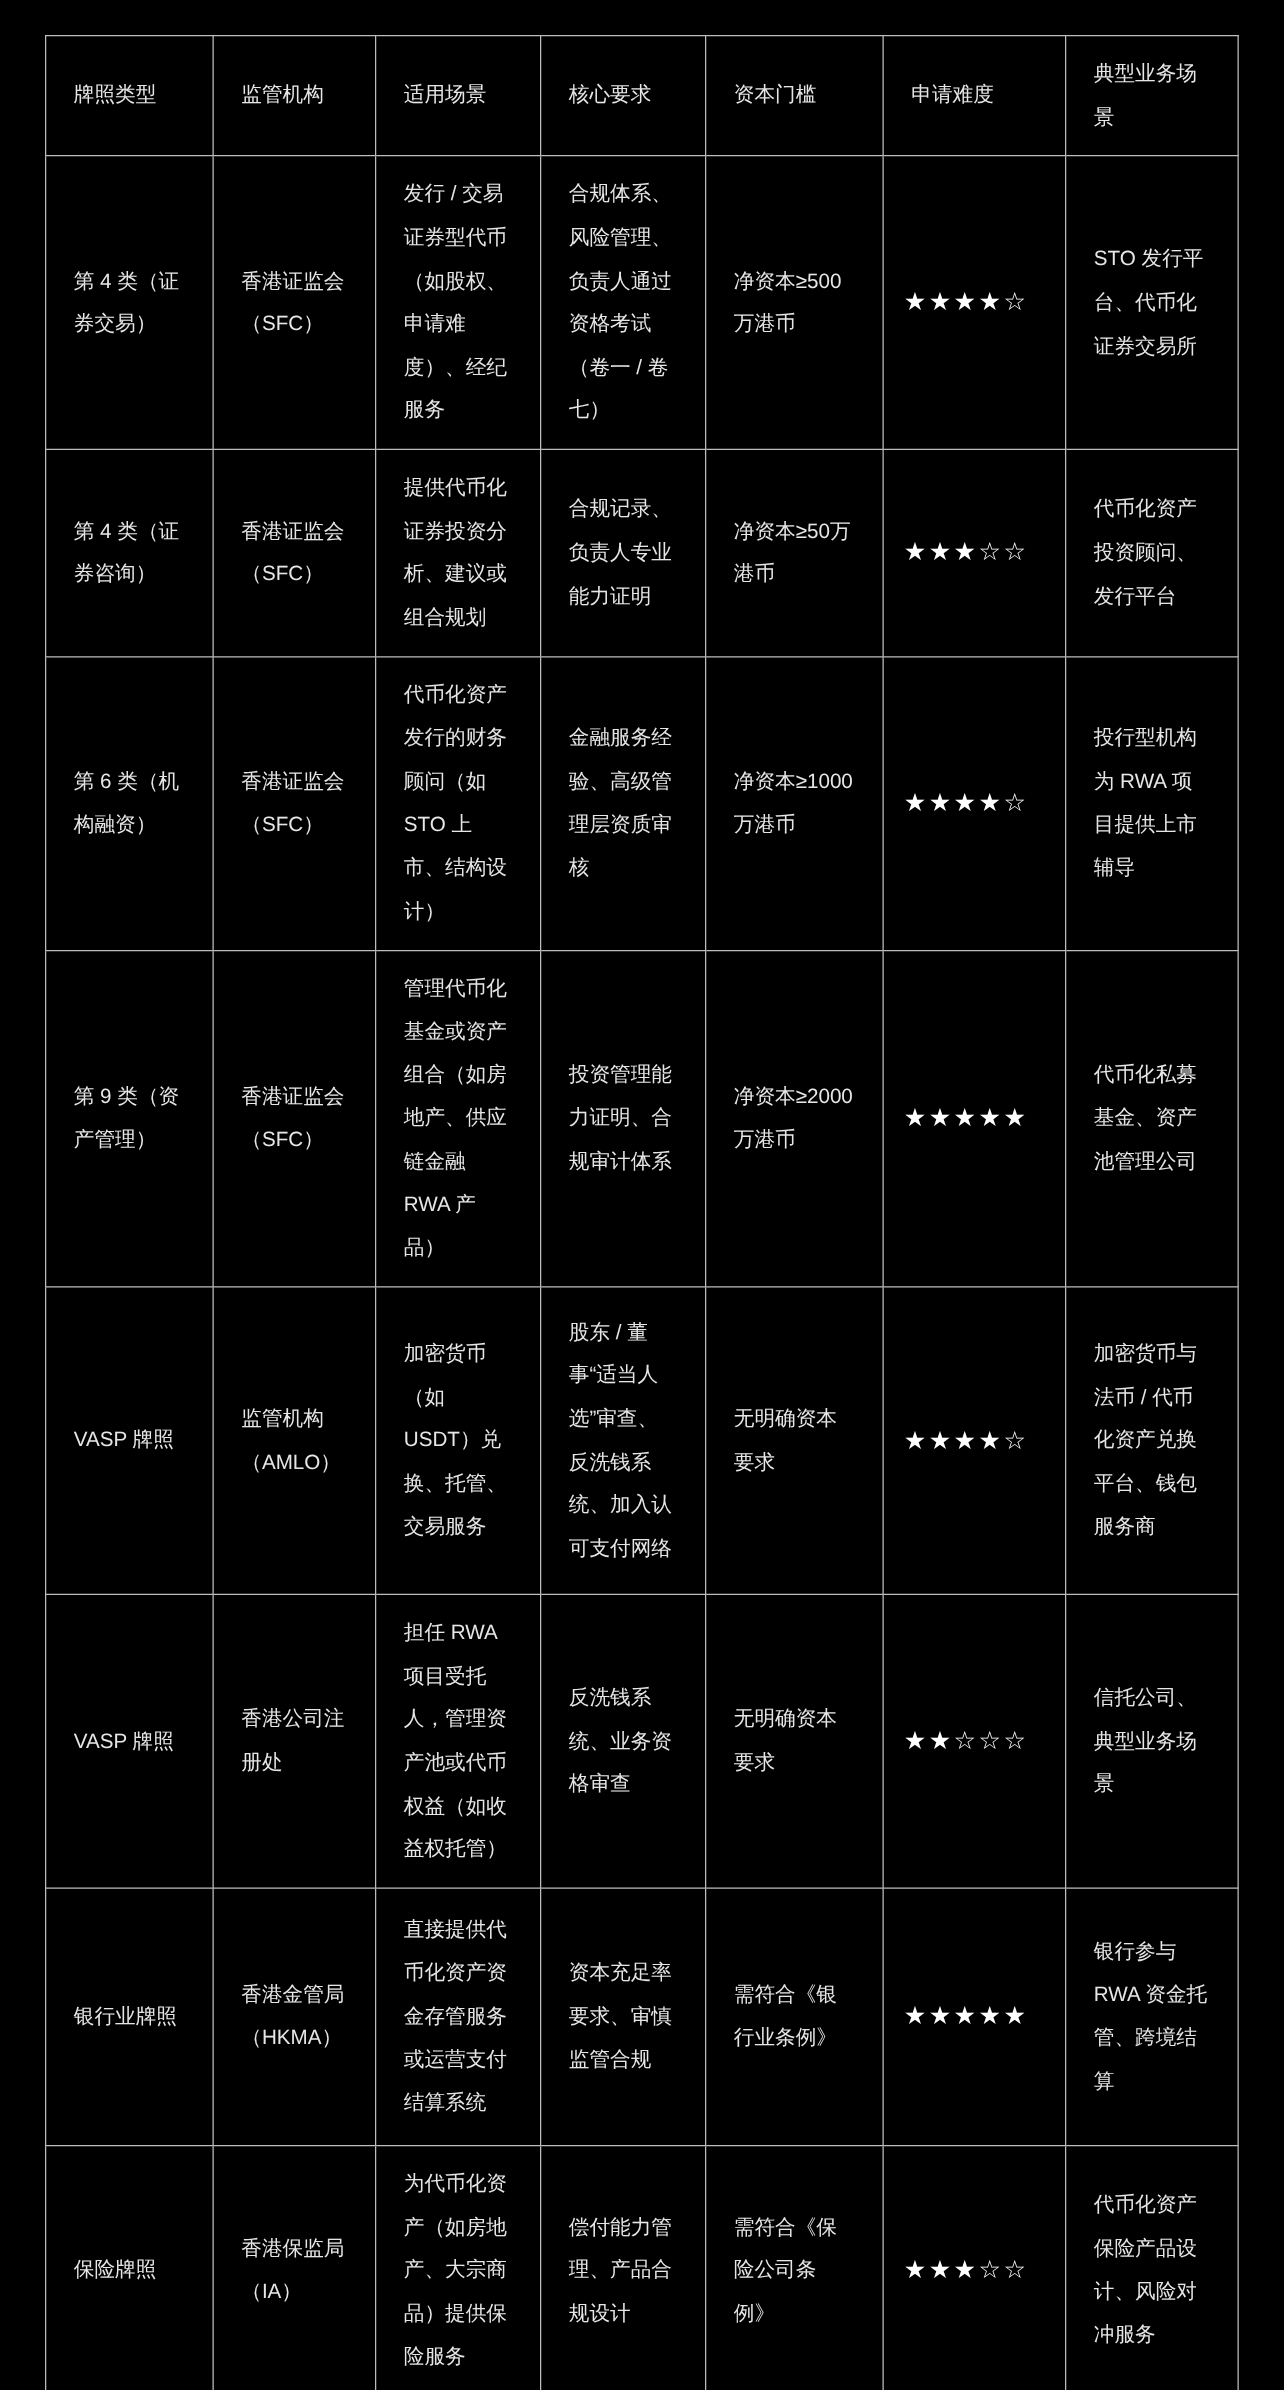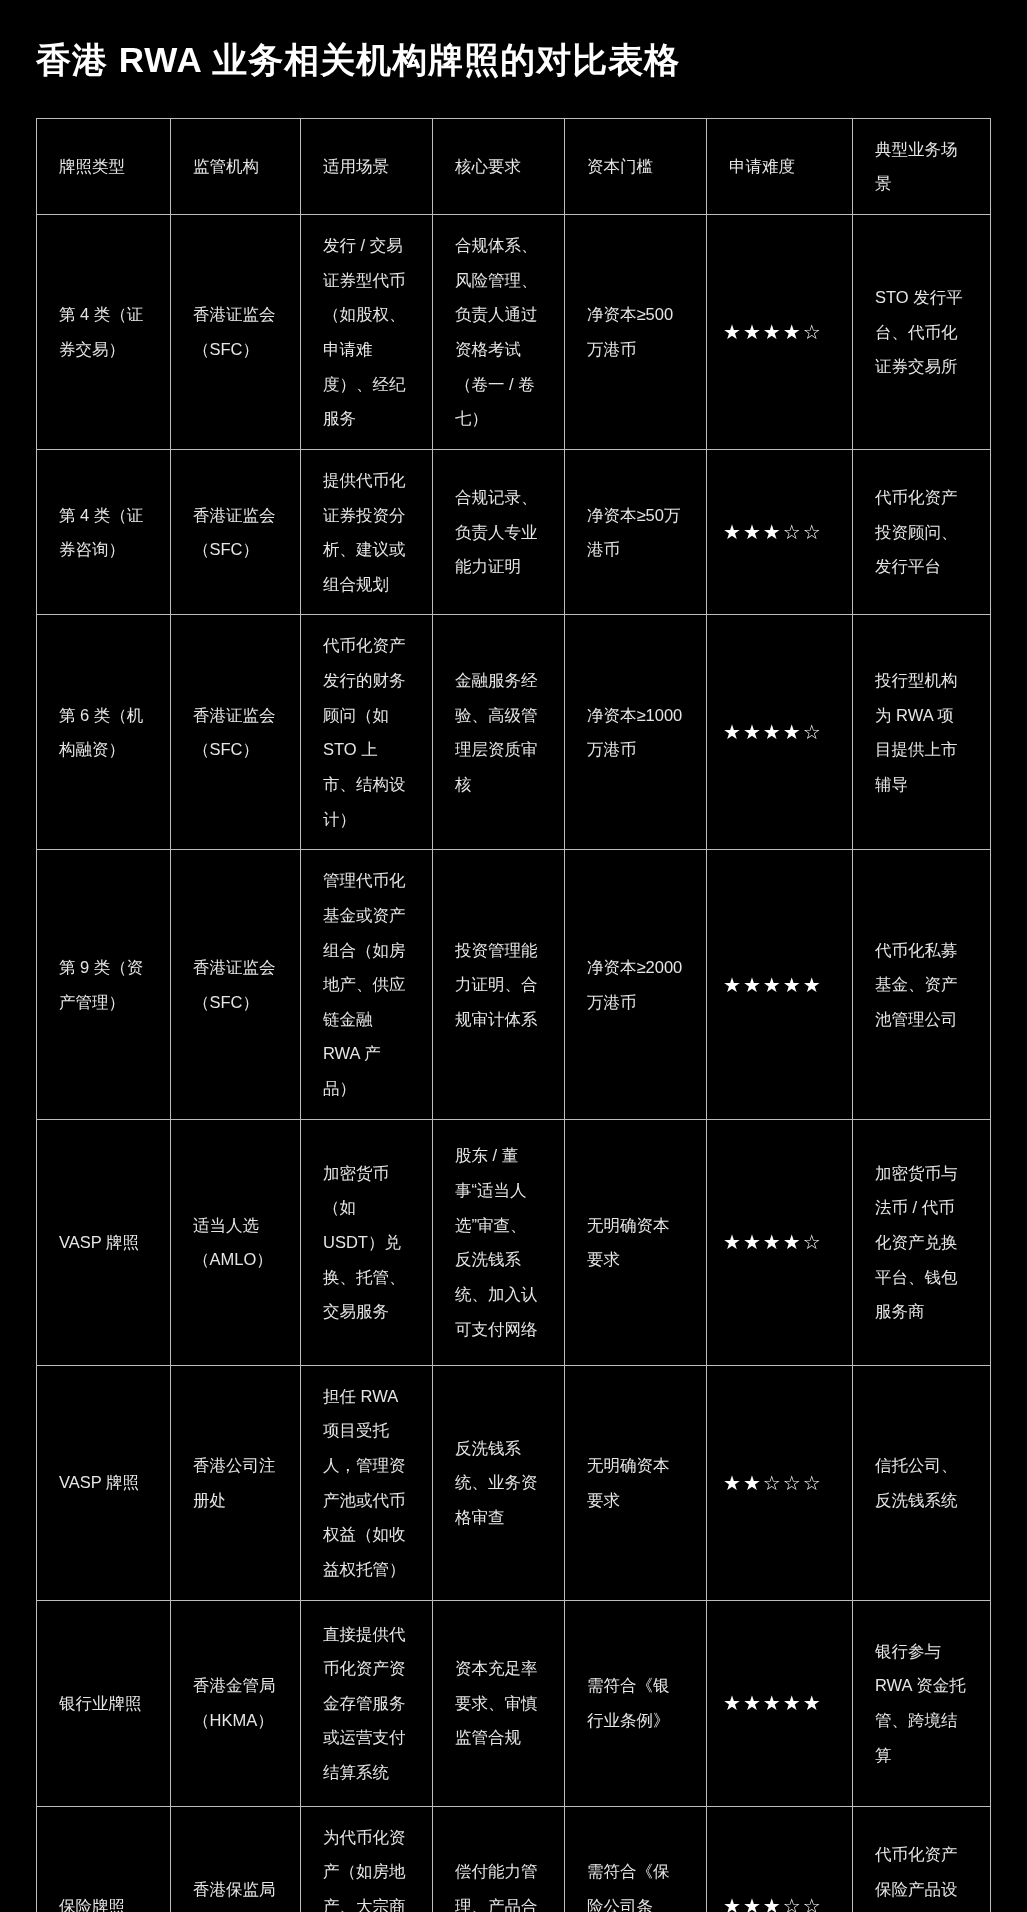--- a/index.html
+++ b/index.html
@@ -65,21 +65,20 @@
     color: #ffffff;
     padding-left: 16px;
     padding-right: 8px;
   }
 </style>
 </head>
 <body>
 
 <div class="page">
 
-  <h1 class="title">香港 RWA 业务相关机构牌照的对比表格</h1>
 
   <table class="license-table">
     <colgroup>
       <col class="c1">
         <col class="c2">
         <col class="c3">
         <col class="c4">
         <col class="c5">
         <col class="c6">
         <col class="c7">
@@ -127,35 +126,35 @@
         <td>第 9 类（资产管理）</td>
         <td>香港证监会（SFC）</td>
         <td>管理代币化基金或资产组合（如房地产、供应链金融 RWA 产品）</td>
         <td>投资管理能力证明、合规审计体系</td>
         <td>净资本≥2000 万港币</td>
         <td class="stars">★★★★★</td>
         <td>代币化私募基金、资产池管理公司</td>
       </tr>
       <tr>
         <td>VASP 牌照</td>
-        <td>适当人选（AMLO）</td>
+        <td>监管机构（AMLO）</td>
         <td>加密货币（如 USDT）兑换、托管、交易服务</td>
         <td>股东 / 董事“适当人选”审查、反洗钱系统、加入认可支付网络</td>
         <td>无明确资本要求</td>
         <td class="stars">★★★★☆</td>
         <td>加密货币与法币 / 代币化资产兑换平台、钱包服务商</td>
       </tr>
       <tr>
         <td>VASP 牌照</td>
         <td>香港公司注册处</td>
         <td>担任 RWA 项目受托人，管理资产池或代币权益（如收益权托管）</td>
         <td>反洗钱系统、业务资格审查</td>
         <td>无明确资本要求</td>
         <td class="stars">★★☆☆☆</td>
-        <td>信托公司、反洗钱系统</td>
+        <td>信托公司、典型业务场景</td>
       </tr>
       <tr>
         <td>银行业牌照</td>
         <td>香港金管局（HKMA）</td>
         <td>直接提供代币化资产资金存管服务或运营支付结算系统</td>
         <td>资本充足率要求、审慎监管合规</td>
         <td>需符合《银行业条例》</td>
         <td class="stars">★★★★★</td>
         <td>银行参与 RWA 资金托管、跨境结算</td>
       </tr>

